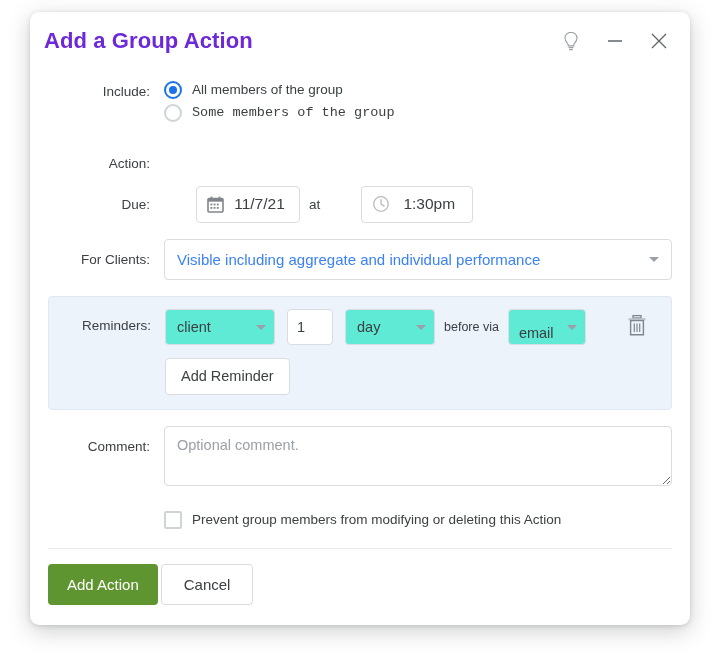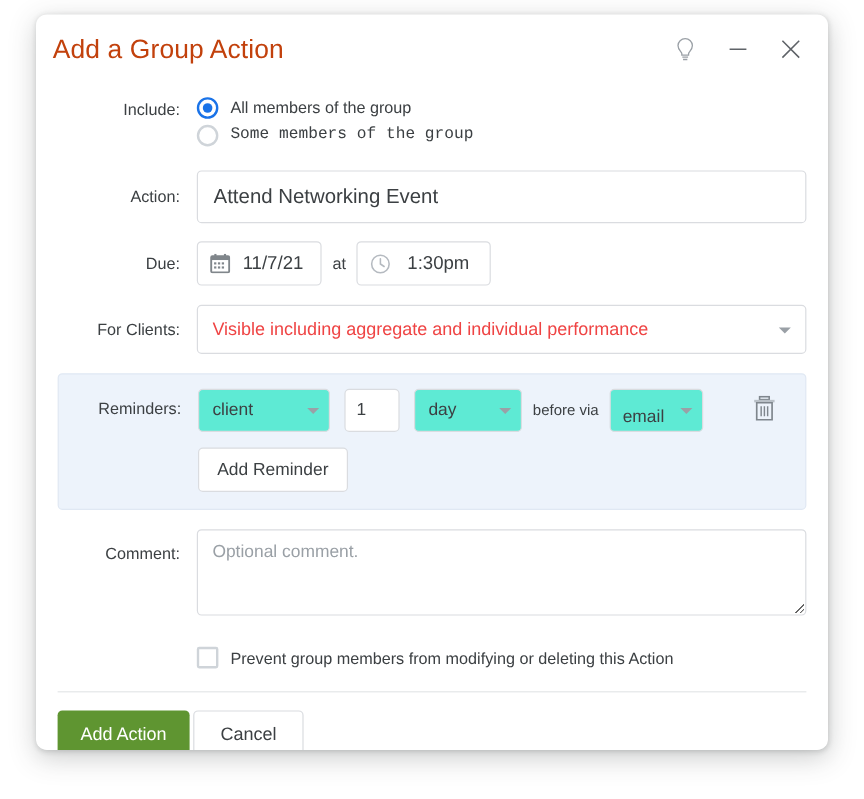--- a/index.html
+++ b/index.html
@@ -30,22 +30,22 @@
   
   .titlebar {
     position: relative;
     height: 58px;
     padding: 0 18px 0 14px;
     display: flex;
     align-items: center;
   }
   .dialog-title {
     font-size: 22px;
-    color: #c2410c;
-    font-weight: normal;
+    color: #6d28d9;
+    font-weight: bold;
     letter-spacing: .1px;
     flex: 1;
   }
   .win-btns { display: flex; align-items: center; gap: 18px; }
   .win-btn {
     width: 26px; height: 26px;
     display: flex; align-items: center; justify-content: center;
     cursor: pointer;
   }
   .win-btn svg { display: block; }
@@ -123,20 +123,21 @@
   .row-due .lbl { padding-top: 12px; }
   .due-wrap { display: flex; align-items: center; }
   .pill {
     display: flex; align-items: center;
     height: 37px;
     border: 1px solid #dadce0;
     border-radius: 4px;
     background: #fff;
     padding: 0 12px 0 10px;
     cursor: pointer;
+    margin-left: 32px;
   }
   .pill .ico { margin-right: 8px; display: flex; align-items: center; }
   .pill .val {
     font-size: 15.5px;
     color: #3c4043;
     min-width: 66px;
     text-align: center;
   }
   .date-pill { width: 104px; }
   .date-pill .val { min-width: 0; flex: 1; }
@@ -154,21 +155,21 @@
     display: flex; align-items: center;
     border: 1px solid #dadce0;
     border-radius: 4px;
     background: #fff;
     height: 41px;
     padding: 0 26px 0 12px;
     cursor: pointer;
   }
   .sel .sel-val {
     font-size: 15px;
-    color: #ef4444;
+    color: #3b82f6;
     white-space: nowrap;
     overflow: hidden;
     text-overflow: ellipsis;
   }
   .caret {
     position: absolute;
     right: 9px; top: 50%;
     margin-top: -2px;
     width: 0; height: 0;
     border-left: 5px solid transparent;
@@ -243,21 +244,21 @@
     color: #3c4043;
     padding: 0 15px;
     cursor: pointer;
   }
 
   
   .row-comment { margin-top: 16px; }
   .row-comment .lbl { padding-top: 14px; }
   .ta {
     width: 100%;
-    height: 72px;
+    height: 60px;
     border: 1px solid #dadce0;
     border-radius: 4px;
     background: #fff;
     font-family: "Liberation Sans", sans-serif;
     font-size: 14.5px;
     color: #3c4043;
     padding: 10px 12px;
     outline: none;
     resize: vertical;
   }
@@ -364,23 +365,20 @@
           </div>
           <div class="radio-line">
             <span class="radio"></span>
             <span class="radio-text">Some members of the group</span>
           </div>
         </div>
       </div>
 
       <div class="row row-action">
         <div class="lbl">Action:</div>
-        <div class="field">
-          <input class="txt-input" type="text" value="Attend Networking Event" style="">
-        </div>
       </div>
 
       <div class="row row-due">
         <div class="lbl">Due:</div>
         <div class="field">
           <div class="due-wrap">
             <div class="pill date-pill">
               <span class="ico">
                 <svg width="17" height="17" viewBox="0 0 17 17">
                   <rect x="1" y="2.5" width="15" height="13.5" rx="1" fill="none" stroke="#80868b" stroke-width="1.6"></rect>

